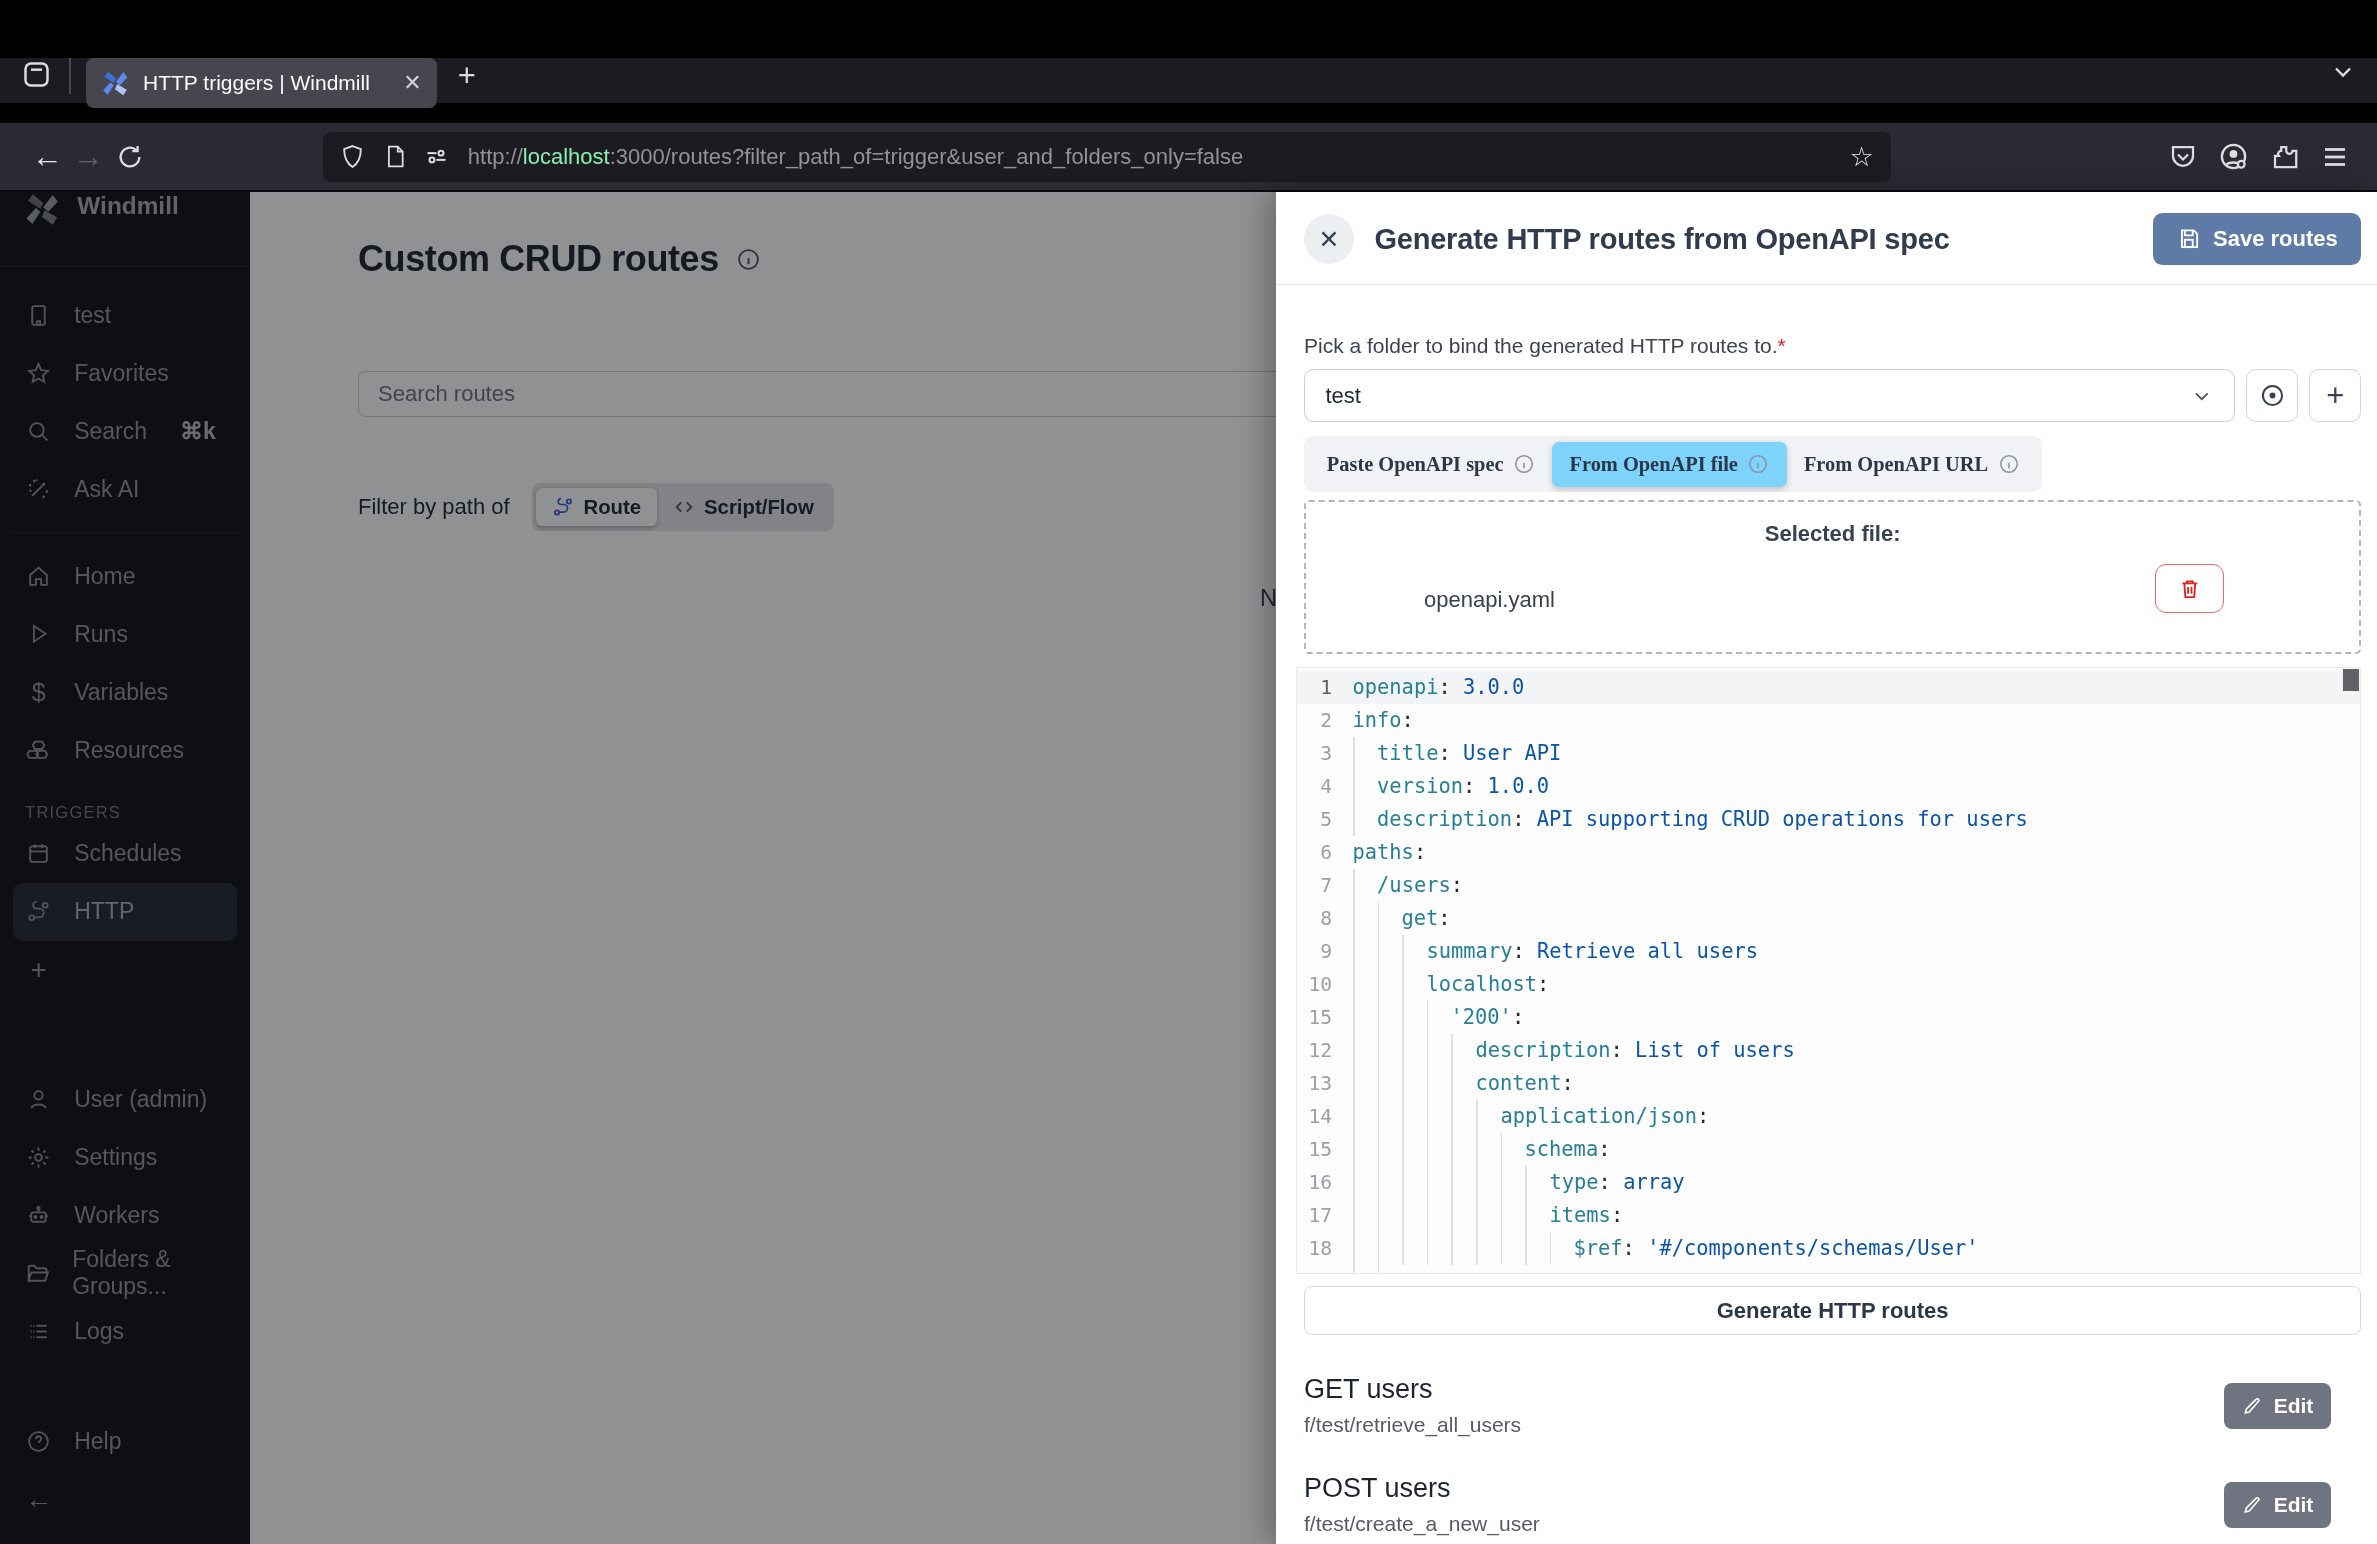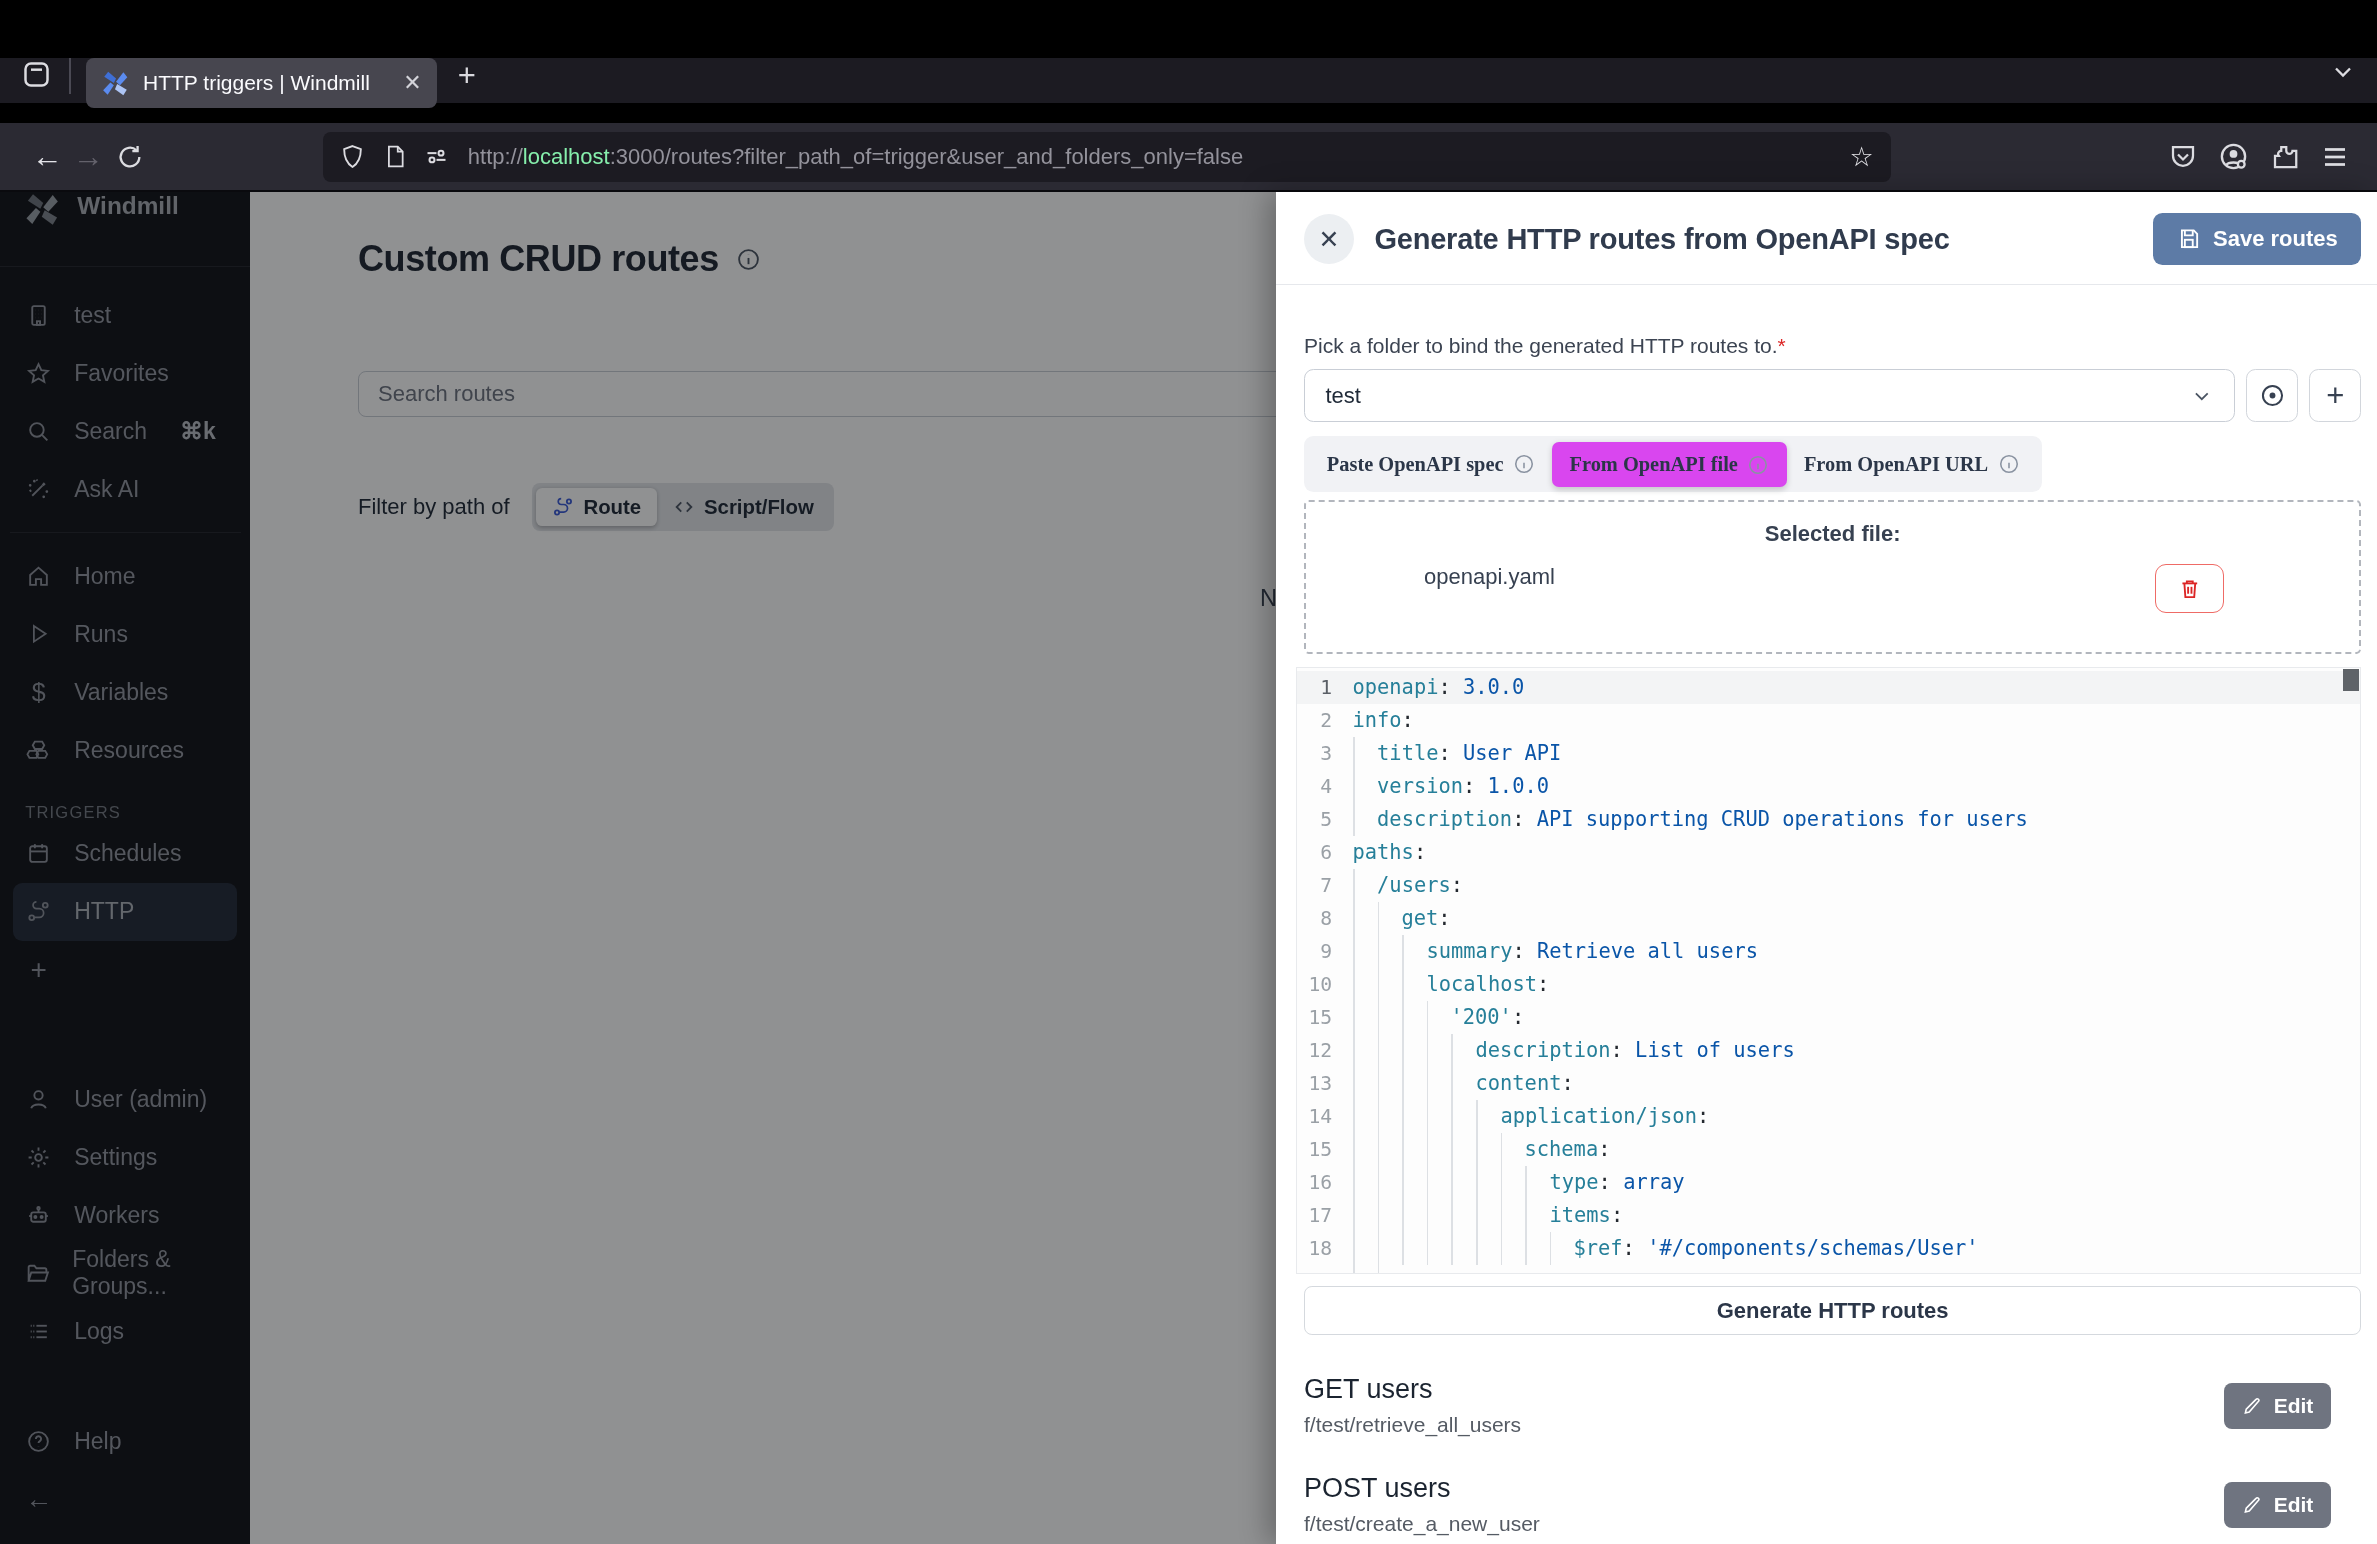--- a/index.html
+++ b/index.html
@@ -88,26 +88,26 @@
         padding:0 20.4px; font-size:22px; color:#1f2937; }
   .dd .chev { margin-left:auto; color:#4b5563; }
   .sq-btn { width:52px; border:1.6px solid #d2d6dc; border-radius:9.4px; display:flex;
             align-items:center; justify-content:center; color:#374151; background:#fff; }
   .plus-g { font-size:31px; font-weight:300; color:#374151; }
 
   .seg-row { margin-top:14px; display:flex; }
   .segset { display:flex; background:#f1f2f5; border-radius:9.4px; padding:5.5px;font-family:Liberation Serif, serif; }
   .seg { display:flex; align-items:center; gap:9.4px; padding:11px 17.3px; font-size:20.4px;
          font-weight:bold; color:#2b3648; border-radius:7px; }
-  .seg.on { background:#d946ef; box-shadow:0 2.4px 6.3px rgba(0,0,0,.18);align-items:flex-end; }
+  .seg.on { background:#7dd3fc; box-shadow:0 2.4px 6.3px rgba(0,0,0,.18); }
   .inf { color:#8a93a1; }
 
   .dropbox { margin-top:7.9px; border:2.4px dashed #b2b6bd; border-radius:4.7px; height:154px; padding-top:19px; }
   .db-caption { text-align:center; font-size:22px; font-weight:bold; color:#374151; }
-  .db-filerow { margin-top:17.3px; display:flex; align-items:flex-start; justify-content:space-between;
+  .db-filerow { margin-top:17.3px; display:flex; align-items:flex-end; justify-content:space-between;
                 padding:0 135px 0 118px; }
   .db-file { font-size:22px; color:#374151; }
   .btn-trash { width:69px; height:49px; border:1.6px solid #ef6b66; border-radius:11px;
                display:flex; align-items:center; justify-content:center; color:#dc2626; background:#fff; }
 
   
   .editor { margin:12.6px 0 0 -7.9px; height:607px; background:#fdfdfd; border:0.8px solid #e8eaed;
             position:relative; overflow:hidden; padding-top:3.1px; font-family:"DejaVu Sans Mono", monospace; }
   .cl { display:flex; align-items:center; height:33px; font-size:20.4px; white-space:pre; }
   .cl.cur { background:#f3f4f5; }

